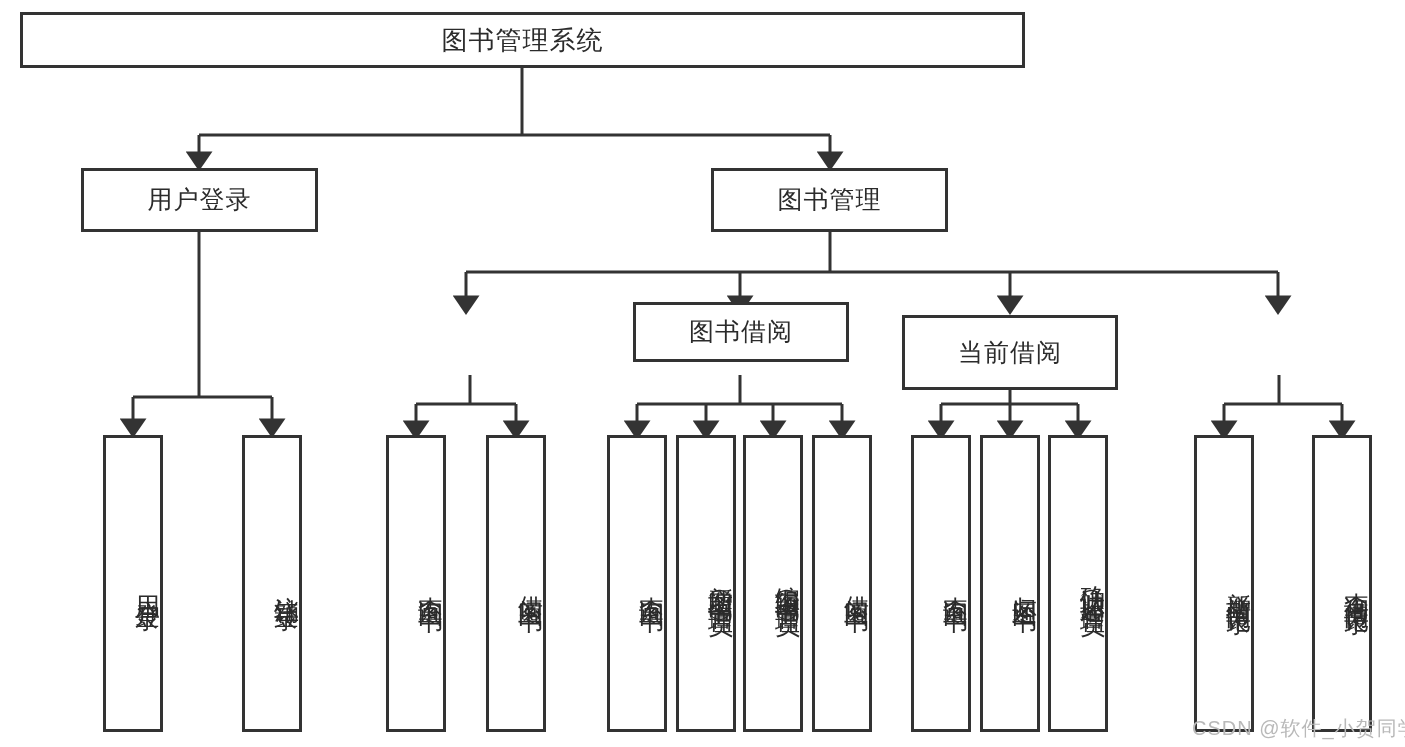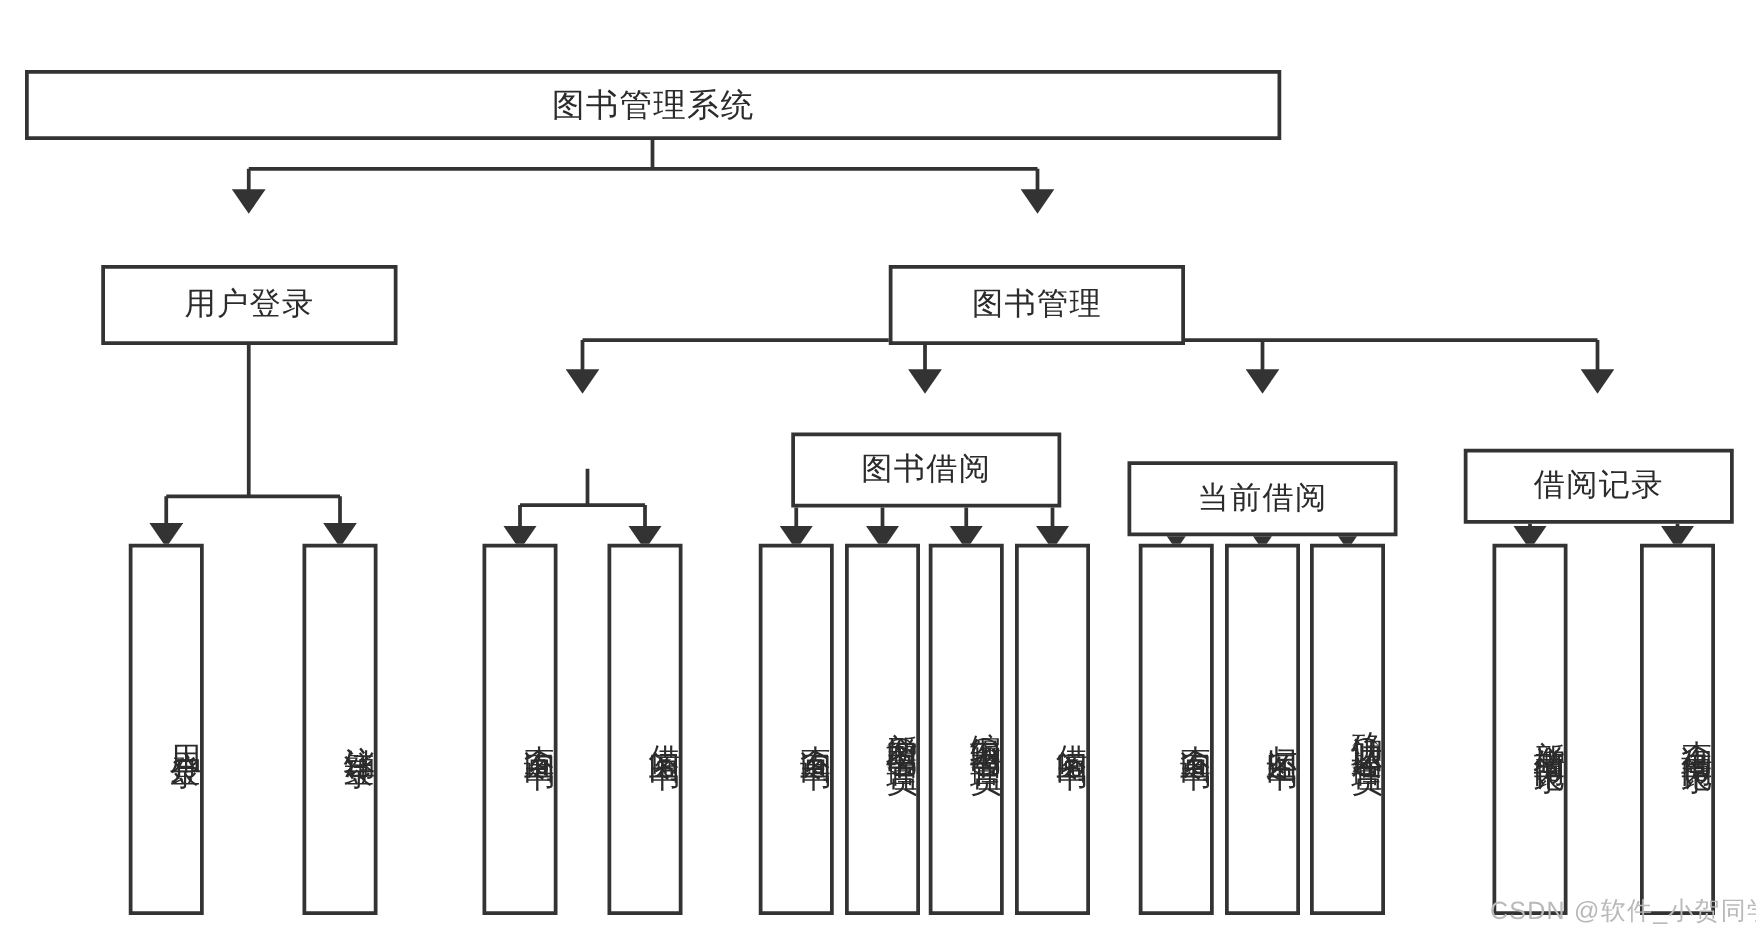--- a/index.html
+++ b/index.html
@@ -30,21 +30,20 @@
     display:flex;
     align-items:center;
     justify-content:center;
     text-align:center;
     z-index:2;
   }
   .node.h{
     font-size:25px;
     line-height:1.1;
     letter-spacing:1px;
-    margin-top:44px;
   }
   .node.root{
     font-size:26px;
   }
   .node.v{
     font-size:25px;
     writing-mode:vertical-rl;
     text-orientation:upright;
     letter-spacing:4px;
     line-height:1;
@@ -129,25 +128,22 @@
   <div class="node h" style="left:81px;top:168px;width:237px;height:64px;">
     <span>用户登录</span>
   </div>
   <div class="node h" style="left:711px;top:168px;width:237px;height:64px;">
     <span>图书管理</span>
   </div>
 
   <div class="node h" style="left:633px;top:302px;width:216px;height:60px;">
     <span>图书借阅</span>
   </div>
-  <div class="node h" style="left:902px;top:325px;width:216px;height:60px;">
+  <div class="node h" style="left:902px;top:315px;width:216px;height:75px;">
     <span>当前借阅</span>
-  </div>
-  <div class="node h" style="left:1171px;top:315px;width:216px;height:60px;">
-    <span>借阅记录</span>
   </div>
 
   <div class="node v" style="left:103px;top:435px;width:60px;height:297px;">
     <span class="vtext">用户登录</span>
   </div>
   <div class="node v" style="left:242px;top:435px;width:60px;height:297px;">
     <span class="vtext">注销登录</span>
   </div>
 
   <div class="node v" style="left:386px;top:435px;width:60px;height:297px;">

